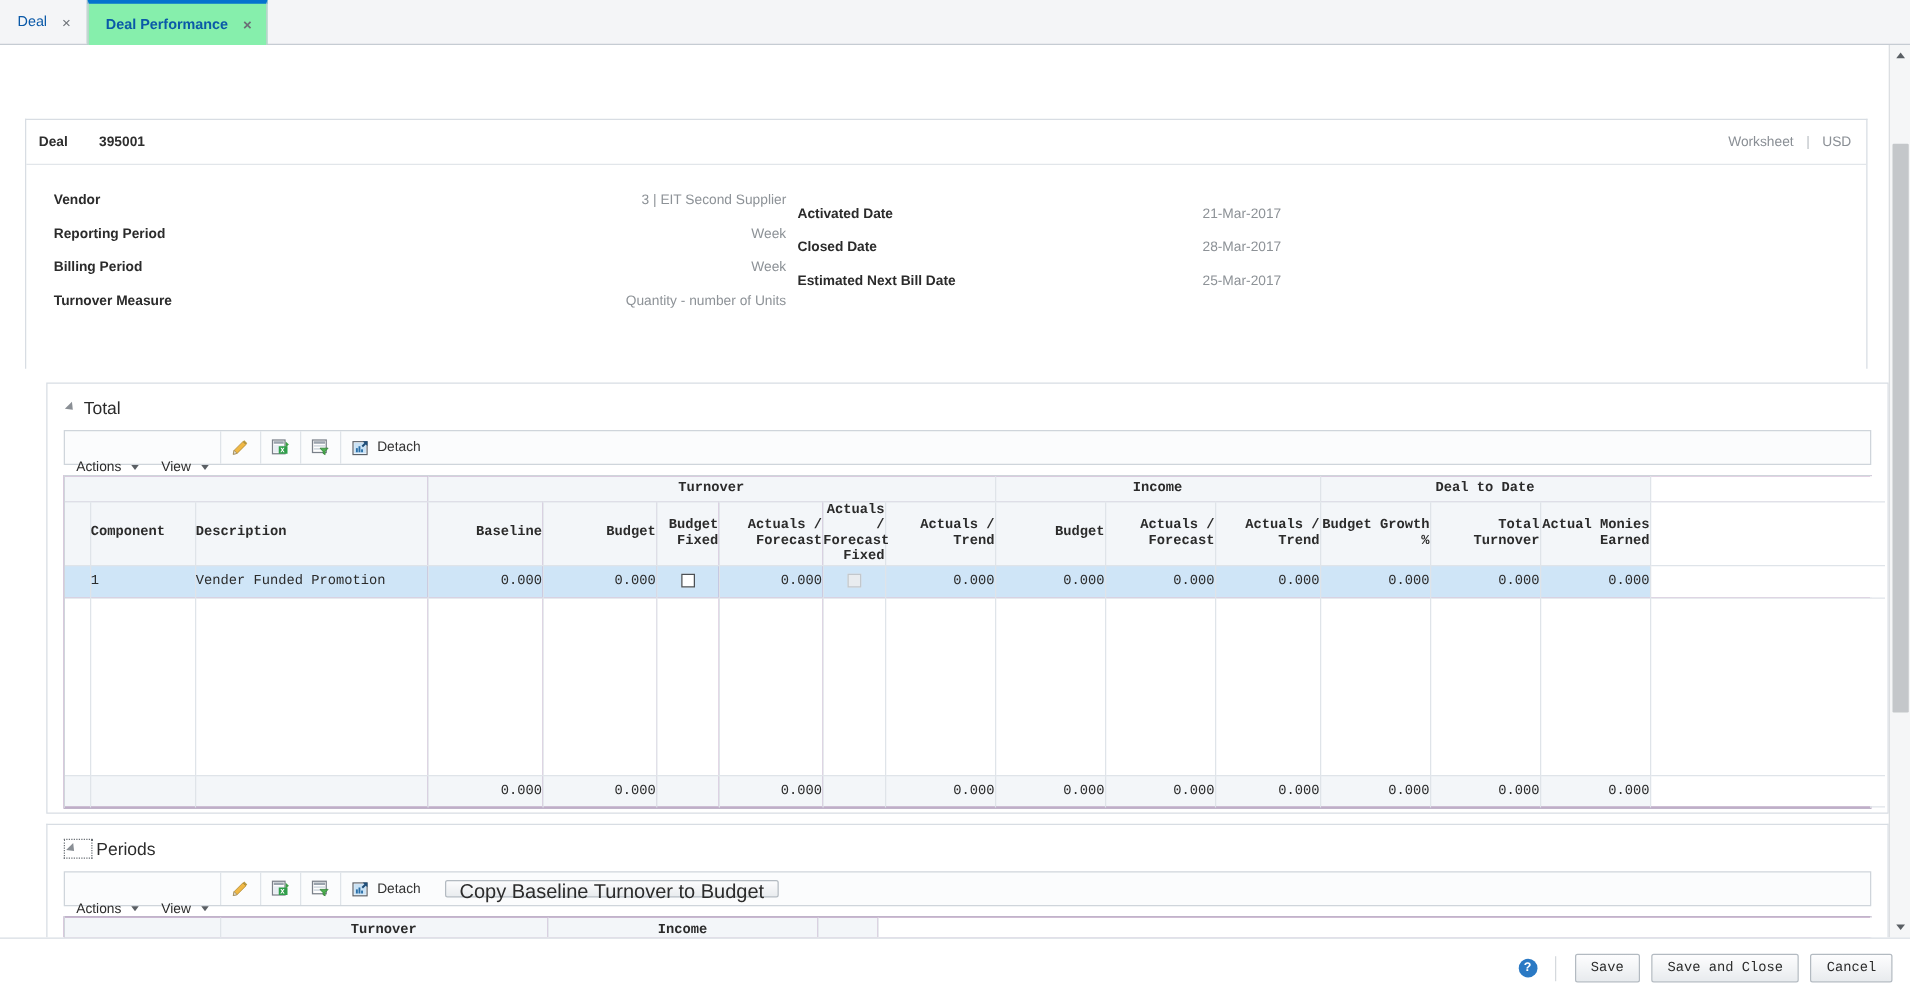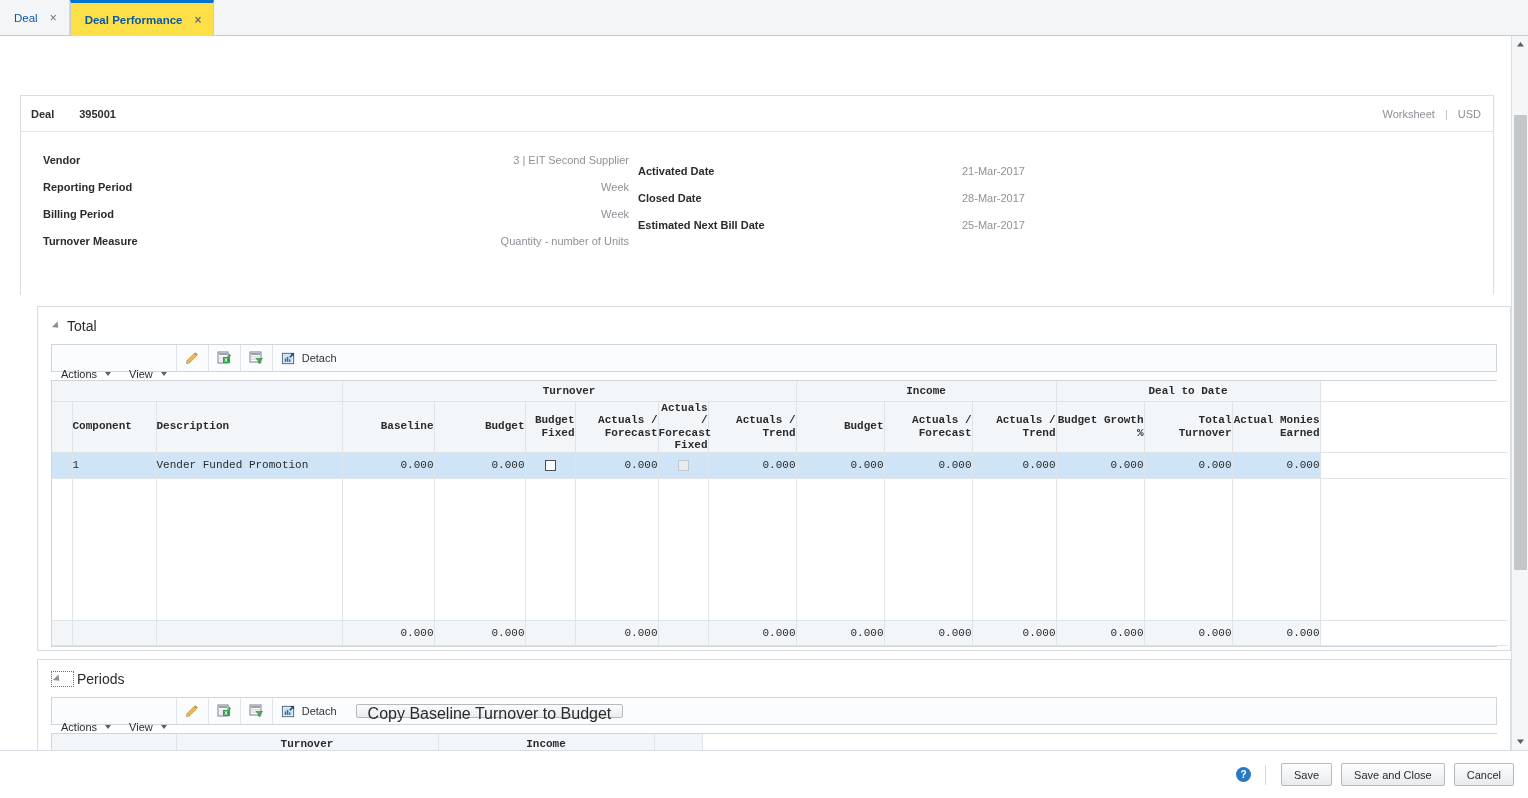--- a/index.html
+++ b/index.html
@@ -22,21 +22,21 @@
   }
   .tab {
     height:35px; display:flex; align-items:center; gap:12px;
     padding:0 12px 0 14px; font-size:11.5px; color:#0a59a8;
     border-right:1px solid #d3d8de; background:transparent; cursor:pointer;
     position:relative;
   }
   .tab .tab-label { white-space:nowrap; }
   .tab .tab-x { color:#6b7076; font-size:12px; line-height:1; cursor:pointer; }
   .tab.active {
-    background:#fde047; color:#0a59a8; font-weight:bold;
+    background:#86efac; color:#0a59a8; font-weight:bold;
     border-left:1px solid #c6ccd3; border-right:1px solid #c6ccd3;
     border-top:3px solid #0572ce;
     height:36px; margin-bottom:-1px;
   }
   .tab.active .tab-label { font-weight:bold; }
 
   
   .content {
     position:absolute; left:0; top:36px; width:1528px; height:714px;
     background:#ffffff; overflow:hidden;
@@ -178,21 +178,21 @@
     width:15px; height:15px; border-radius:50%;
     background:#2a79c4; color:#fff; font-size:10px; font-weight:bold;
     display:flex; align-items:center; justify-content:center; cursor:pointer;
     margin-right:5px;
   }
   .f-div { width:1px; height:20px; background:#d5d9dd; margin-right:6px; }
   .fbtn {
     height:23px; padding:0 12px; border:1px solid #b3bac1; border-radius:2px;
     background:linear-gradient(#fdfdfe,#e8ebee);
     font-size:11px; color:#2b2b2b; cursor:pointer; white-space:nowrap;
-    font-family:Liberation Sans, sans-serif;
+    font-family:Liberation Mono, monospace;
   }
 </style>
 </head>
 <body>
 
 <div class="app">
 
   <div class="tabbar">
     <div class="tab">
       <span class="tab-label">Deal</span>

